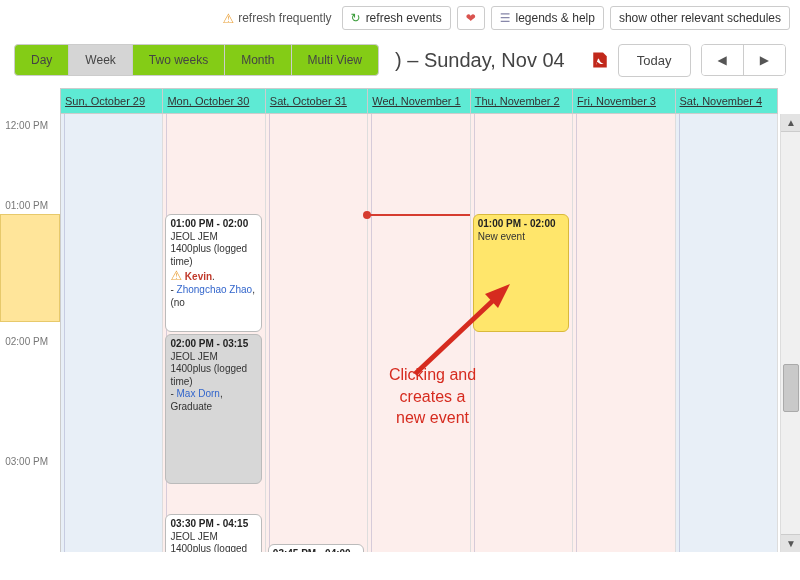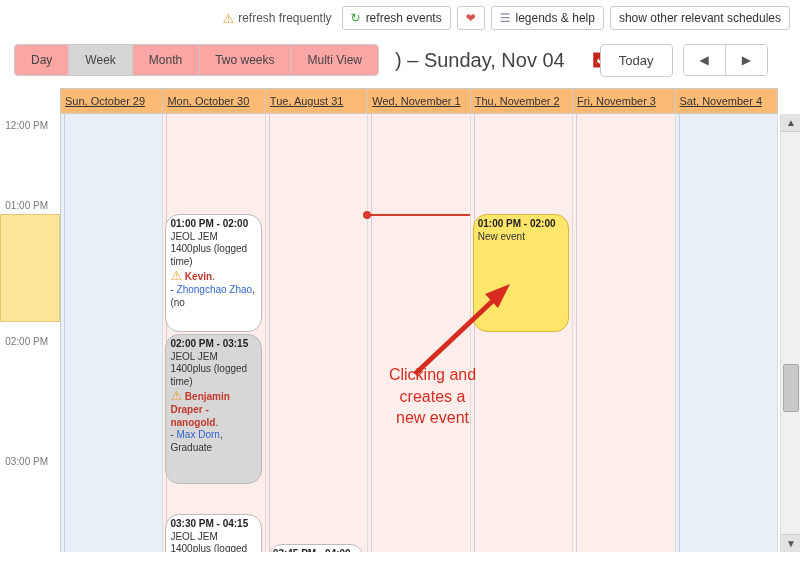--- a/index.html
+++ b/index.html
@@ -6,49 +6,49 @@
 body{background:#fff;width:800px;height:580px;overflow:hidden;font-size:12px;color:#333;position:relative}
 .top-bar{display:flex;align-items:center;justify-content:flex-end;gap:6px;padding:6px 10px}
 .hint{display:flex;align-items:center;gap:4px;color:#555;font-size:12px;margin-right:4px}
 .tri-icon{color:#e9a13b;font-size:13px}
 .btn{background:#fff;border:1px solid #ccc;border-radius:3px;padding:4px 8px;font-size:12px;color:#333;display:inline-flex;align-items:center;gap:5px;cursor:pointer}
 .btn .ic{font-size:12px}
 .ic-refresh{color:#3a9c3a}
 .ic-heart{color:#d9534f}
 .ic-list{color:#8888aa}
 .second-row{display:flex;align-items:center;padding:8px 14px 12px;gap:16px;position:relative}
-.view-tabs{display:flex;border:1px solid #ccc;border-radius:4px;overflow:hidden;background:#fca5a5}
+.view-tabs{display:flex;border:1px solid #ccc;border-radius:4px;overflow:hidden;background:#84cc16}
 .view-tabs .tab{padding:8px 16px;font-size:12px;border-right:1px solid #ccc;cursor:pointer;color:#444}
 .view-tabs .tab:last-child{border-right:none}
 .view-tabs .tab.active{background:#d5d5d5}
 .date-range{font-size:20px;color:#444}
 .pdf-icon{margin-left:10px}
-.right-controls{position:absolute;right:32px;display:flex;gap:10px;align-items:center}
+.right-controls{position:absolute;right:14px;display:flex;gap:10px;align-items:center}
 .today-btn{border:1px solid #ccc;background:#fff;border-radius:4px;padding:8px 18px;font-size:13px;cursor:pointer;color:#444}
 .nav-btns{display:flex;border:1px solid #ccc;border-radius:4px;overflow:hidden}
 .nav-btns .nav{padding:8px 16px;background:#fff;cursor:pointer;border-right:1px solid #ccc;color:#555}
 .nav-btns .nav:last-child{border-right:none}
 .calendar-wrap{position:relative;height:470px}
 .day-headers{display:flex;margin-left:60px;margin-right:22px}
-.day-headers .dh{flex:1;border:1px solid #ccc;border-left:none;padding:6px 4px;text-align:left;font-size:11px;color:#333;text-decoration:underline;background:#fdba74;cursor:pointer;white-space:nowrap;overflow:hidden;text-overflow:ellipsis}
+.day-headers .dh{flex:1;border:1px solid #ccc;border-left:none;padding:6px 4px;text-align:left;font-size:11px;color:#333;text-decoration:underline;background:#5eead4;cursor:pointer;white-space:nowrap;overflow:hidden;text-overflow:ellipsis}
 .day-headers .dh:first-child{border-left:1px solid #ccc}
 .grid-area{position:relative;height:438px;overflow:hidden;border-top:none}
 .time-col{position:absolute;left:0;top:0;width:60px;height:100%}
 .time-label{position:absolute;left:0;width:54px;text-align:right;font-size:10px;color:#777;transform:translateY(-6px);padding-right:6px}
 .hour-line{position:absolute;left:60px;right:22px;border-top:1px solid #ddd}
 .half-line{position:absolute;left:60px;right:22px;border-top:1px dotted #e7e7e7}
 .columns{position:absolute;left:60px;right:22px;top:0;bottom:0;display:flex}
 .col{flex:1;border-right:1px solid #ddd;position:relative}
 .col:first-child{border-left:1px solid #ccc}
 .col.sun{background:#e8eff7}
 .col.weekday{background:#fdeeec}
 .col.sat{background:#e8eff7}
 .col .inner-guide{position:absolute;left:3px;top:0;bottom:0;border-left:1px solid rgba(100,100,160,.25)}
 .cur-hour-marker{position:absolute;left:0;width:60px;background:#ffe59a;border:1px solid #e7c96b}
-.event{position:absolute;left:2px;right:3px;border:1px solid #bbb;border-radius:14px;background:#fff;padding:3px 4px;font-size:10px;line-height:1.25;overflow:hidden}
+.event{position:absolute;left:2px;right:3px;border:1px solid #bbb;border-radius:6px;background:#fff;padding:3px 4px;font-size:10px;line-height:1.25;overflow:hidden}
 .event .time{font-weight:bold;color:#222}
 .event .title{color:#333}
 .event .warn{color:#c0392b}
 .event .link{color:#3366cc;}
 .event.gray{background:#d7d7d7}
 .event.new{background:#ffe66b;border-color:#d9b93b}
 .now-line{position:absolute;left:0;right:0;border-top:2px solid #d63b2f}
 .now-dot{position:absolute;left:-5px;top:-5px;width:8px;height:8px;background:#d63b2f;border-radius:50%}
 .annotation{position:absolute;color:#d62b1f;font-weight:normal;font-size:16px;text-align:center;line-height:1.35}
 .arrow{position:absolute;pointer-events:none}
@@ -80,22 +80,22 @@
   </button>
   <button class="btn">
     <span>show other relevant schedules</span>
   </button>
 </div>
 
 <div class="second-row">
   <div class="view-tabs">
     <div class="tab">Day</div>
     <div class="tab active">Week</div>
+    <div class="tab">Two weeks</div>
     <div class="tab">Month</div>
-    <div class="tab">Two weeks</div>
     <div class="tab">Multi View</div>
   </div>
   <span class="date-range">) – Sunday, Nov 04</span>
   <span class="pdf-icon">
     <svg class="pdf-svg" viewBox="0 0 24 24">
         <path fill="#c1281b" d="M3 2h13l5 5v15H3z"></path>
         <path fill="#fff" d="M7 18c1-4 2-8 3-8s1 3 3 5 4 2 4 2-3 1-5 0-3-3-4-2-2 3-1 3z"></path>
       </svg>
   </span>
   <div class="right-controls">
@@ -104,21 +104,21 @@
       <div class="nav">◀</div>
       <div class="nav">▶</div>
     </div>
   </div>
 </div>
 
 <div class="calendar-wrap">
   <div class="day-headers">
     <div class="dh">Sun, October 29</div>
     <div class="dh">Mon, October 30</div>
-    <div class="dh">Tue, August 31</div>
+    <div class="dh">Sat, October 31</div>
     <div class="dh">Wed, November 1</div>
     <div class="dh">Thu, November 2</div>
     <div class="dh">Fri, November 3</div>
     <div class="dh">Sat, November 4</div>
   </div>
 
   <div class="grid-area">
     <div class="scrollbar">
       <div class="scroll-up">▲</div>
       <div class="scroll-thumb" style="top:250px;height:48px"></div>
@@ -150,21 +150,20 @@
         <div class="inner-guide"></div>
         <div class="event" style="top:100px;height:118px">
           <div class="time">01:00 PM - 02:00</div>
           <div class="title">JEOL JEM 1400plus (logged time)</div>
           <div><span class="tri-icon">⚠</span> <b class="warn">Kevin</b>.</div>
           <div>- <span class="link">Zhongchao Zhao</span><span>, (no</span></div>
         </div>
         <div class="event gray" style="top:220px;height:150px">
           <div class="time">02:00 PM - 03:15</div>
           <div class="title">JEOL JEM 1400plus (logged time)</div>
-          <div><span class="tri-icon">⚠</span> <b class="warn">Benjamin Draper - nanogold</b>.</div>
           <div>- <span class="link">Max Dorn</span><span>, Graduate</span></div>
         </div>
         <div class="event" style="top:400px;height:60px">
           <div class="time">03:30 PM - 04:15</div>
           <div class="title">JEOL JEM 1400plus (logged time) -</div>
 
         </div>
       </div>
       <div class="col weekday">
         <div class="inner-guide"></div>

